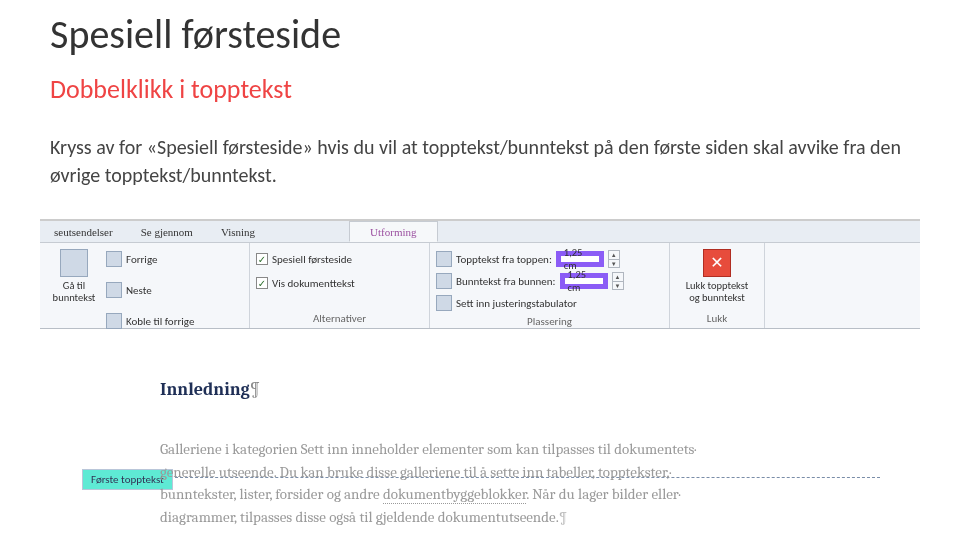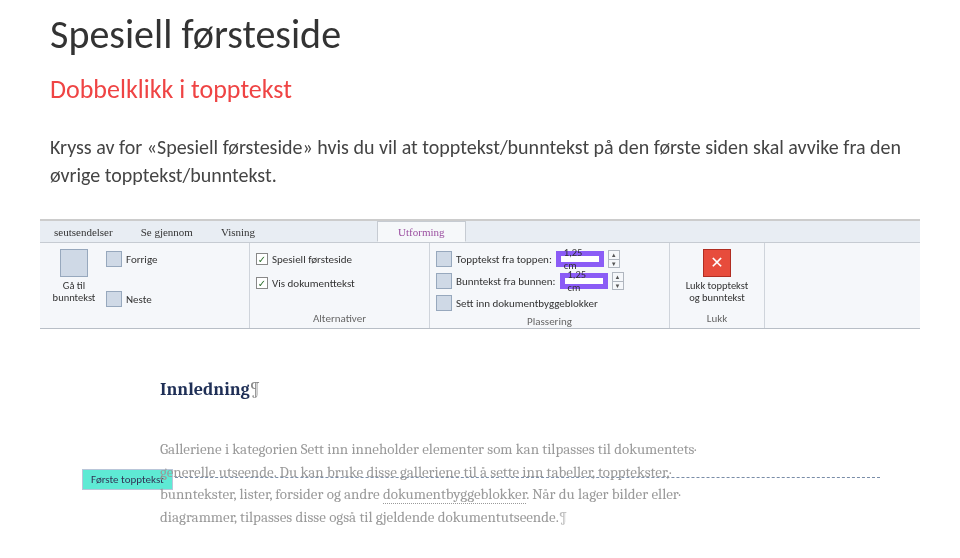--- a/index.html
+++ b/index.html
@@ -54,21 +54,20 @@
     align-items: center;
     font-family: Liberation Serif, serif;
   }
   .tabstrip .tab.spacer { flex: 0 0 80px; }
   .tabstrip .tab.active {
     background: #f6f8fa;
     border: 1px solid #c6cbd2;
     border-bottom: 1px solid #f6f8fa;
     color: #9b4fa0;
     padding: 0 20px;
-    margin-left: 28px;
   }
   
   .ribbon {
     display: flex;
     background: #f5f7fa;
     height: 86px;
     border-bottom: 1px solid #b8bec6;
   }
   .group {
     border-right: 1px solid #cfd4db;
@@ -109,21 +108,21 @@
   .bigbtn.close .ic {
     background: #e74c3c;
     border-color: #b02d22;
     color: #fff;
     display: flex; align-items: center; justify-content: center;
     font-size: 16px;
   }
   .smallcol {
     display: flex;
     flex-direction: column;
-    gap: 20px;
+    gap: 11px;
     justify-content: flex-start;
     padding-top: 2px;
   }
   .smallrow {
     display: flex;
     align-items: center;
     gap: 4px;
     font-size: 11px;
     color: #333;
     height: 20px;
@@ -292,21 +291,21 @@
             <div class="mini-ic"></div>
             <span>Bunntekst fra bunnen:</span>
             <span class="val">1,25 cm</span>
             <span class="spinbtns">
                 <div>▲</div>
                 <div>▼</div>
               </span>
           </div>
           <div class="smallrow">
             <div class="mini-ic"></div>
-            <span>Sett inn dokumentbyggeblokker</span>
+            <span>Sett inn justeringstabulator</span>
           </div>
         </div>
       </div>
       <div class="group-label">Plassering</div>
     </div>
 
     <div class="group" style="width:95px">
       <div class="group-body" style="justify-content:center">
         <div class="bigbtn close" style="width:82px">
           <div class="ic">✕</div>

